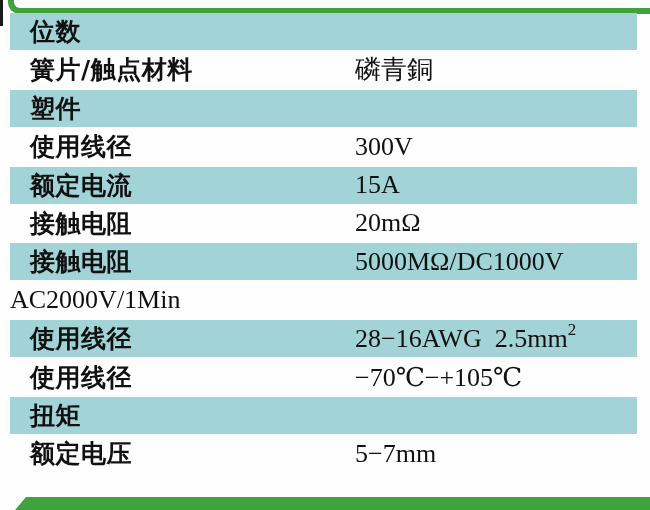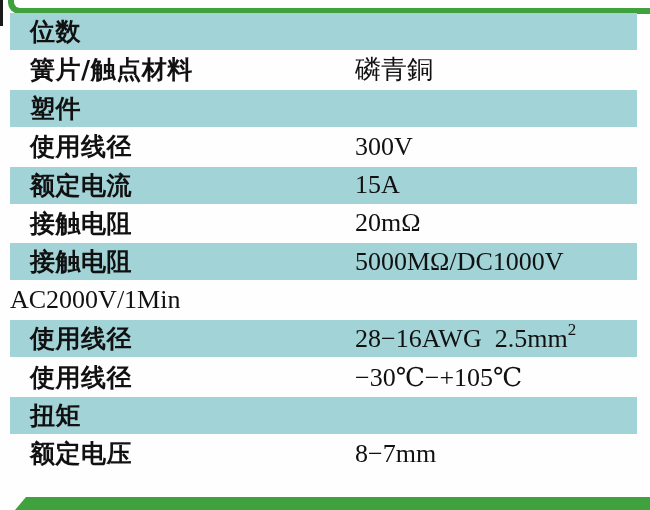--- a/index.html
+++ b/index.html
@@ -121,27 +121,27 @@
     <div class="value"><span>AC2000V/1Min</span><sup class="sup"></sup></div>
   </div>
 
   <div class="row shaded">
     <div class="label">使用线径</div>
     <div class="value"><span>28−16AWG  2.5mm</span><sup class="sup">2</sup></div>
   </div>
 
   <div class="row">
     <div class="label">使用线径</div>
-    <div class="value"><span>−30℃−+105℃</span><sup class="sup"></sup></div>
+    <div class="value"><span>−70℃−+105℃</span><sup class="sup"></sup></div>
   </div>
 
   <div class="row shaded">
     <div class="label">扭矩</div>
     <div class="value"><span></span><sup class="sup"></sup></div>
   </div>
 
   <div class="row">
     <div class="label">额定电压</div>
-    <div class="value"><span>8−7mm</span><sup class="sup"></sup></div>
+    <div class="value"><span>5−7mm</span><sup class="sup"></sup></div>
   </div>
 </div>
   <div class="bottom-bar"></div>
 </div>
 
 </body></html>

